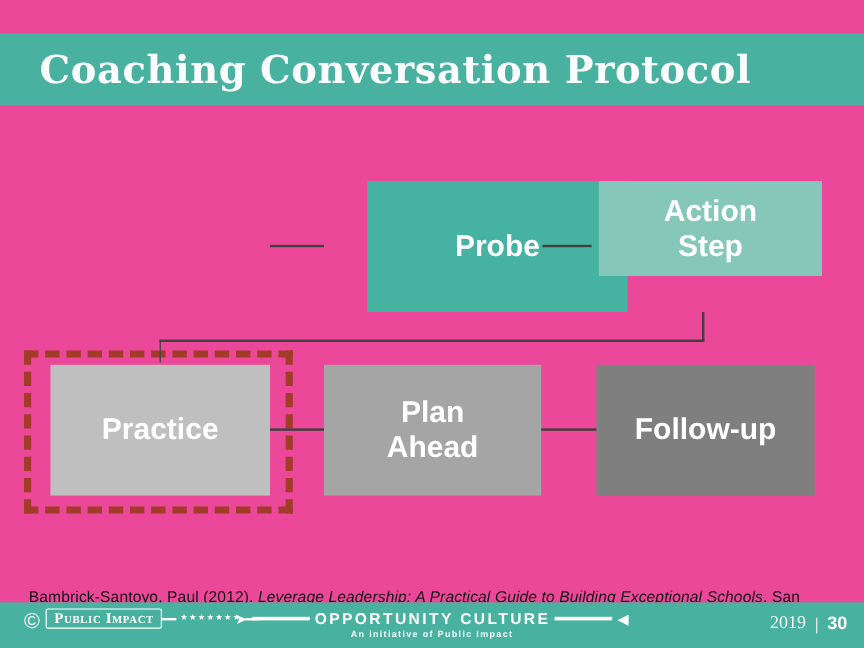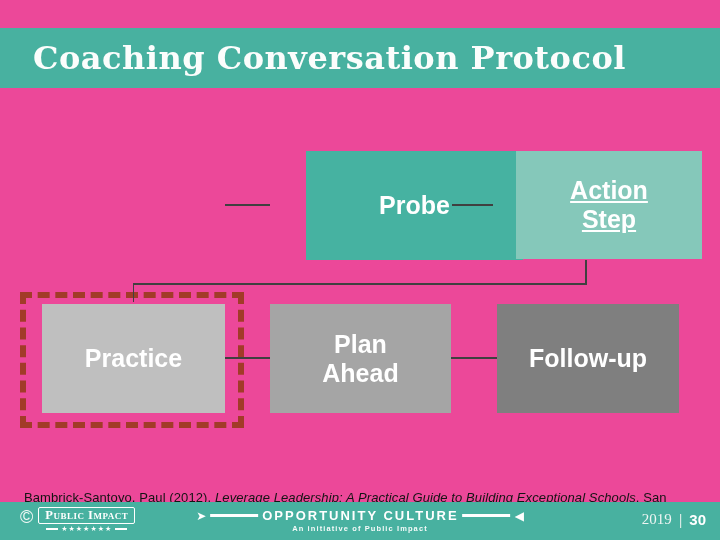--- a/index.html
+++ b/index.html
@@ -17,21 +17,21 @@
     font-weight:bold;font-size:32px;color:#fbfdfc;letter-spacing:.5px;white-space:nowrap;
   }
   
   .box{
     position:absolute;display:flex;align-items:center;justify-content:center;
     color:#ffffff;font-weight:bold;font-size:25px;text-align:center;
     line-height:1.15;white-space:pre-line;
   }
   .box-praise   {left:41px; top:151px;width:184px;height:109px;}
   .box-probe    {left:270px;top:151px;width:217px;height:109px;margin-left:36px;}
-  .box-action   {left:516px;top:151px;width:186px;height:108px;text-decoration:underline;}
+  .box-action   {left:499px;top:151px;width:186px;height:79px;}
   .box-practice {left:42px; top:304px;width:183px;height:109px;}
   .box-plan     {left:270px;top:304px;width:181px;height:109px;}
   .box-follow   {left:497px;top:304px;width:182px;height:109px;}
   
   .dashed-frame{
     position:absolute;left:20px;top:292px;width:224px;height:136px;
     box-sizing:border-box;border:6px dashed #a23b28;background:transparent;
   }
   
   .conn{position:absolute;background:#404040;z-index:3;}
@@ -48,21 +48,21 @@
     font-size:13px;color:#141414;letter-spacing:.1px;
   }
   .citation .ital{font-style:italic;}
   
   .footer{
     position:absolute;left:0;top:502px;width:720px;height:38px;
     background:#48b1a0;color:#ffffff;
   }
   .footer-left{position:absolute;left:20px;top:5px;display:flex;align-items:flex-start;gap:5px;}
   .copyright{font-size:18px;line-height:20px;color:#f2f8f6;}
-  .pi-logo{display:flex;flex-direction:column;align-items:center;}
+  .pi-logo{display:flex;align-items:center;}
   .pi-box{
     border:1.5px solid #ffffff;border-radius:2px;padding:0 6px;
     font-family:"Liberation Serif",serif;font-variant:small-caps;font-weight:bold;
     font-size:12.5px;line-height:15px;letter-spacing:.5px;color:#ffffff;white-space:nowrap;
   }
   .pi-stars{display:flex;align-items:center;gap:3px;margin-top:1px;}
   .pi-stars .dashline{width:12px;height:1.5px;background:#ffffff;}
   .pi-stars .stars{font-size:7px;letter-spacing:1px;line-height:8px;color:#ffffff;}
   .footer-center{
     position:absolute;left:50%;top:6px;transform:translateX(-50%);

